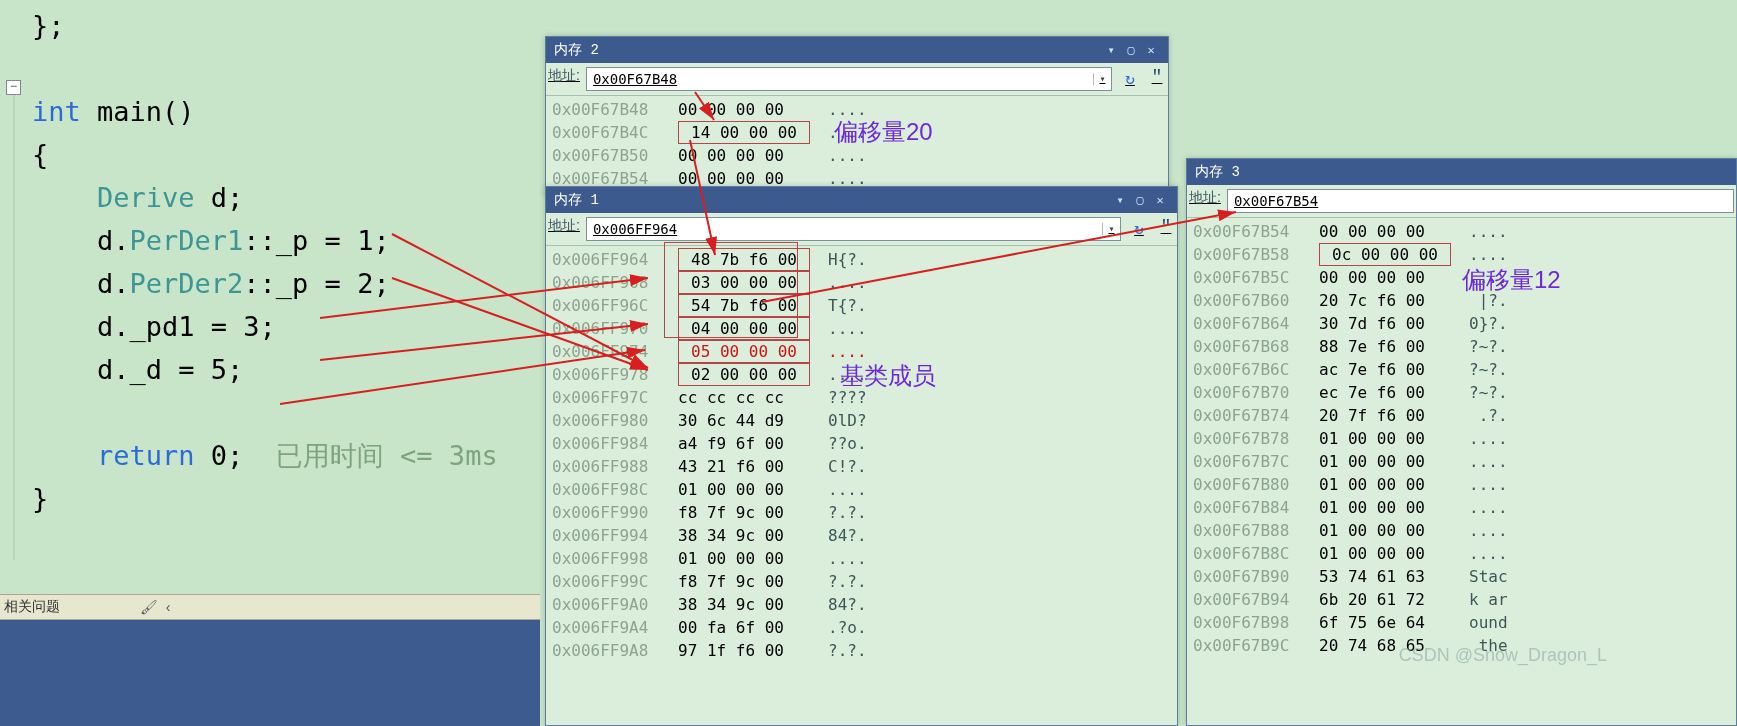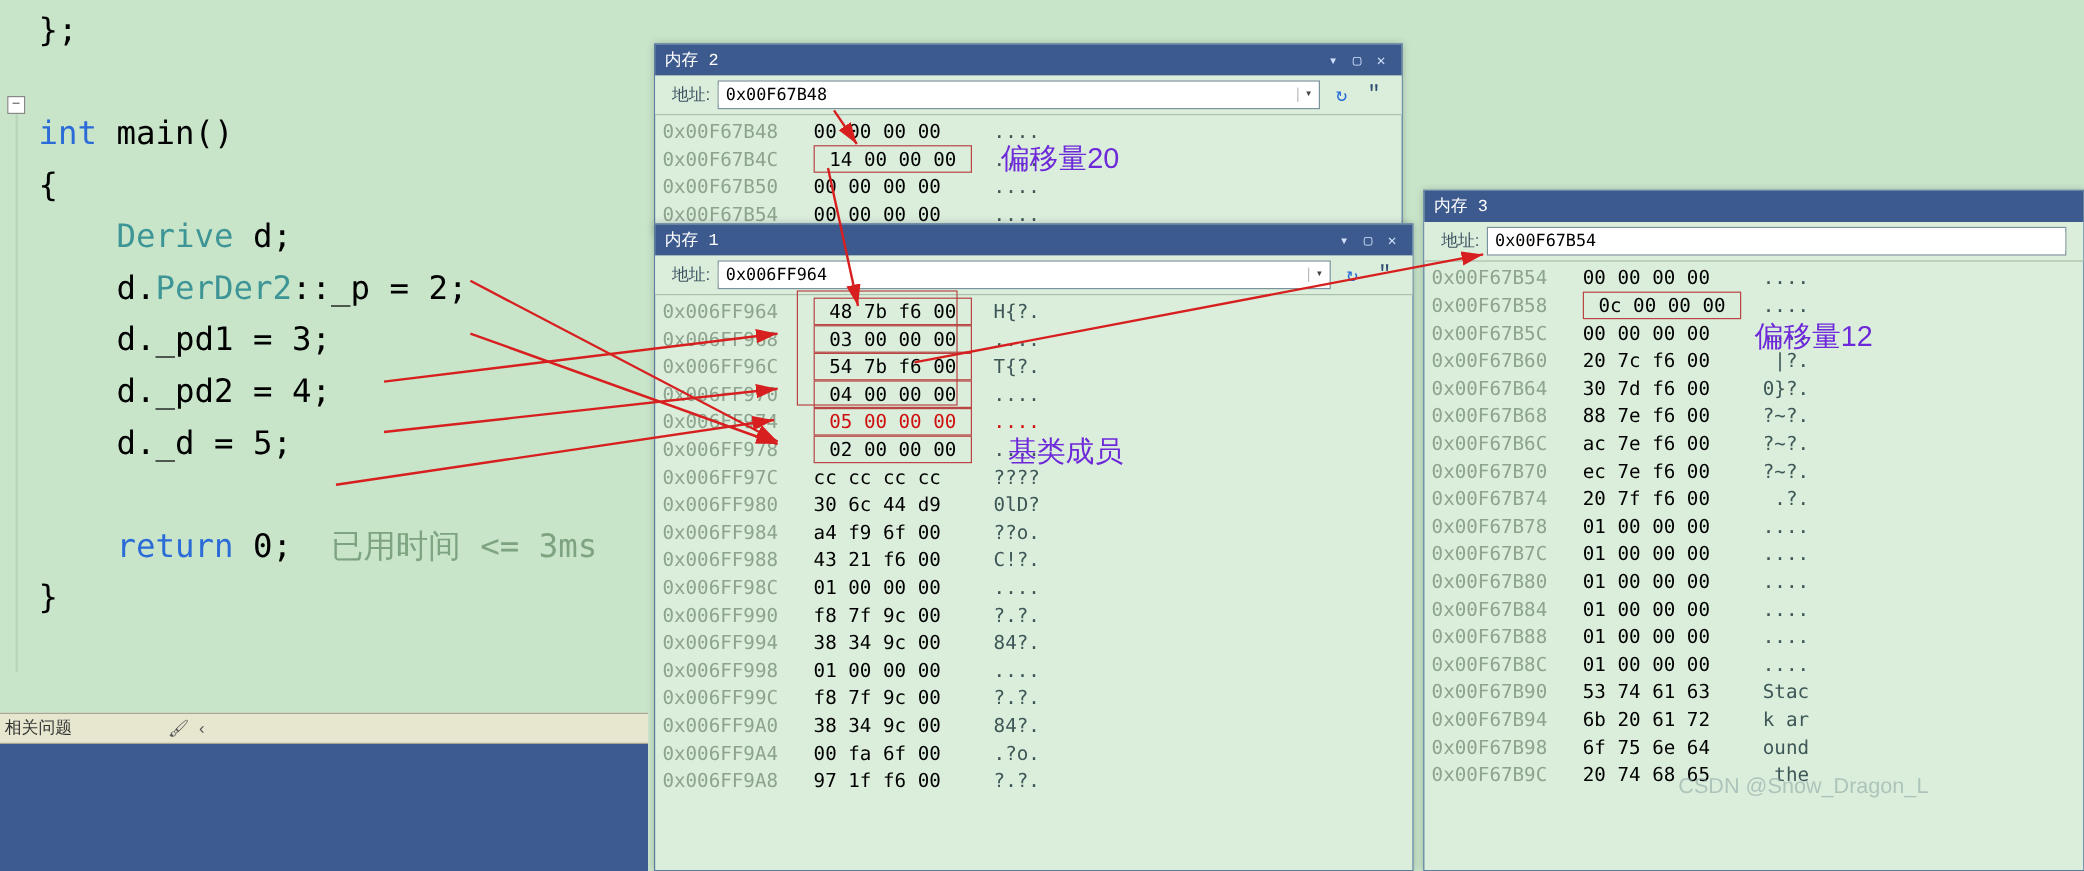--- a/index.html
+++ b/index.html
@@ -77,25 +77,25 @@
     margin-left: 2px;
     display: inline-flex;
     align-items: center;
     justify-content: center;
     color: #cfe1ff;
     font-size: 12px;
     cursor: pointer;
   }
   .addr-bar {
     background: #dbeedc;
-    padding: 4px 14px;
-    display: flex;
-    align-items: center;
+    padding: 4px 2px;
+    display: flex;
     gap: 6px;
     border-bottom: 1px solid #a9c0aa;
+    text-decoration: underline;
   }
   .addr-bar label {
     font-family: sans-serif;
     color: #3e5461;
     font-size: 14px;
   }
   .addr-bar .combo {
     flex: 1;
     display: flex;
     background: #fff;
@@ -220,23 +220,23 @@
 
 <div class="code-area">
   <div class="collapse-bar"></div>
   <div class="collapse-toggle">−</div>
 
   <div class="code-line"><span class="code-txt">};</span></div>
   <div class="code-line"> </div>
   <div class="code-line"><span class="code-kw">int</span><span class="code-txt"> main</span><span class="code-punc">()</span></div>
   <div class="code-line"><span class="code-txt">{</span></div>
   <div class="code-line"><span class="code-type">    Derive</span><span class="code-txt"> d;</span></div>
+  <div class="code-line"><span class="code-txt">    d.</span><span class="code-type">PerDer1</span><span class="code-txt">::_p = 1;</span></div>
   <div class="code-line"><span class="code-txt">    d.</span><span class="code-type">PerDer2</span><span class="code-txt">::_p = 2;</span></div>
   <div class="code-line"><span class="code-txt">    d._pd1 = 3;</span></div>
-  <div class="code-line"><span class="code-txt">    d._pd2 = 4;</span></div>
   <div class="code-line"><span class="code-txt">    d._d = 5;</span></div>
   <div class="code-line"> </div>
   <div class="code-line"><span class="code-kw">    return</span><span class="code-txt"> 0; </span><span class="code-comment"> 已用时间 &lt;= 3ms</span></div>
   <div class="code-line"><span class="code-txt">}</span></div>
 </div>
 
 <div class="panel" style="left:545px; top:36px; width:624px;">
   <div class="panel-title">
     <span>内存 2</span>
     <span class="spacer"></span>

